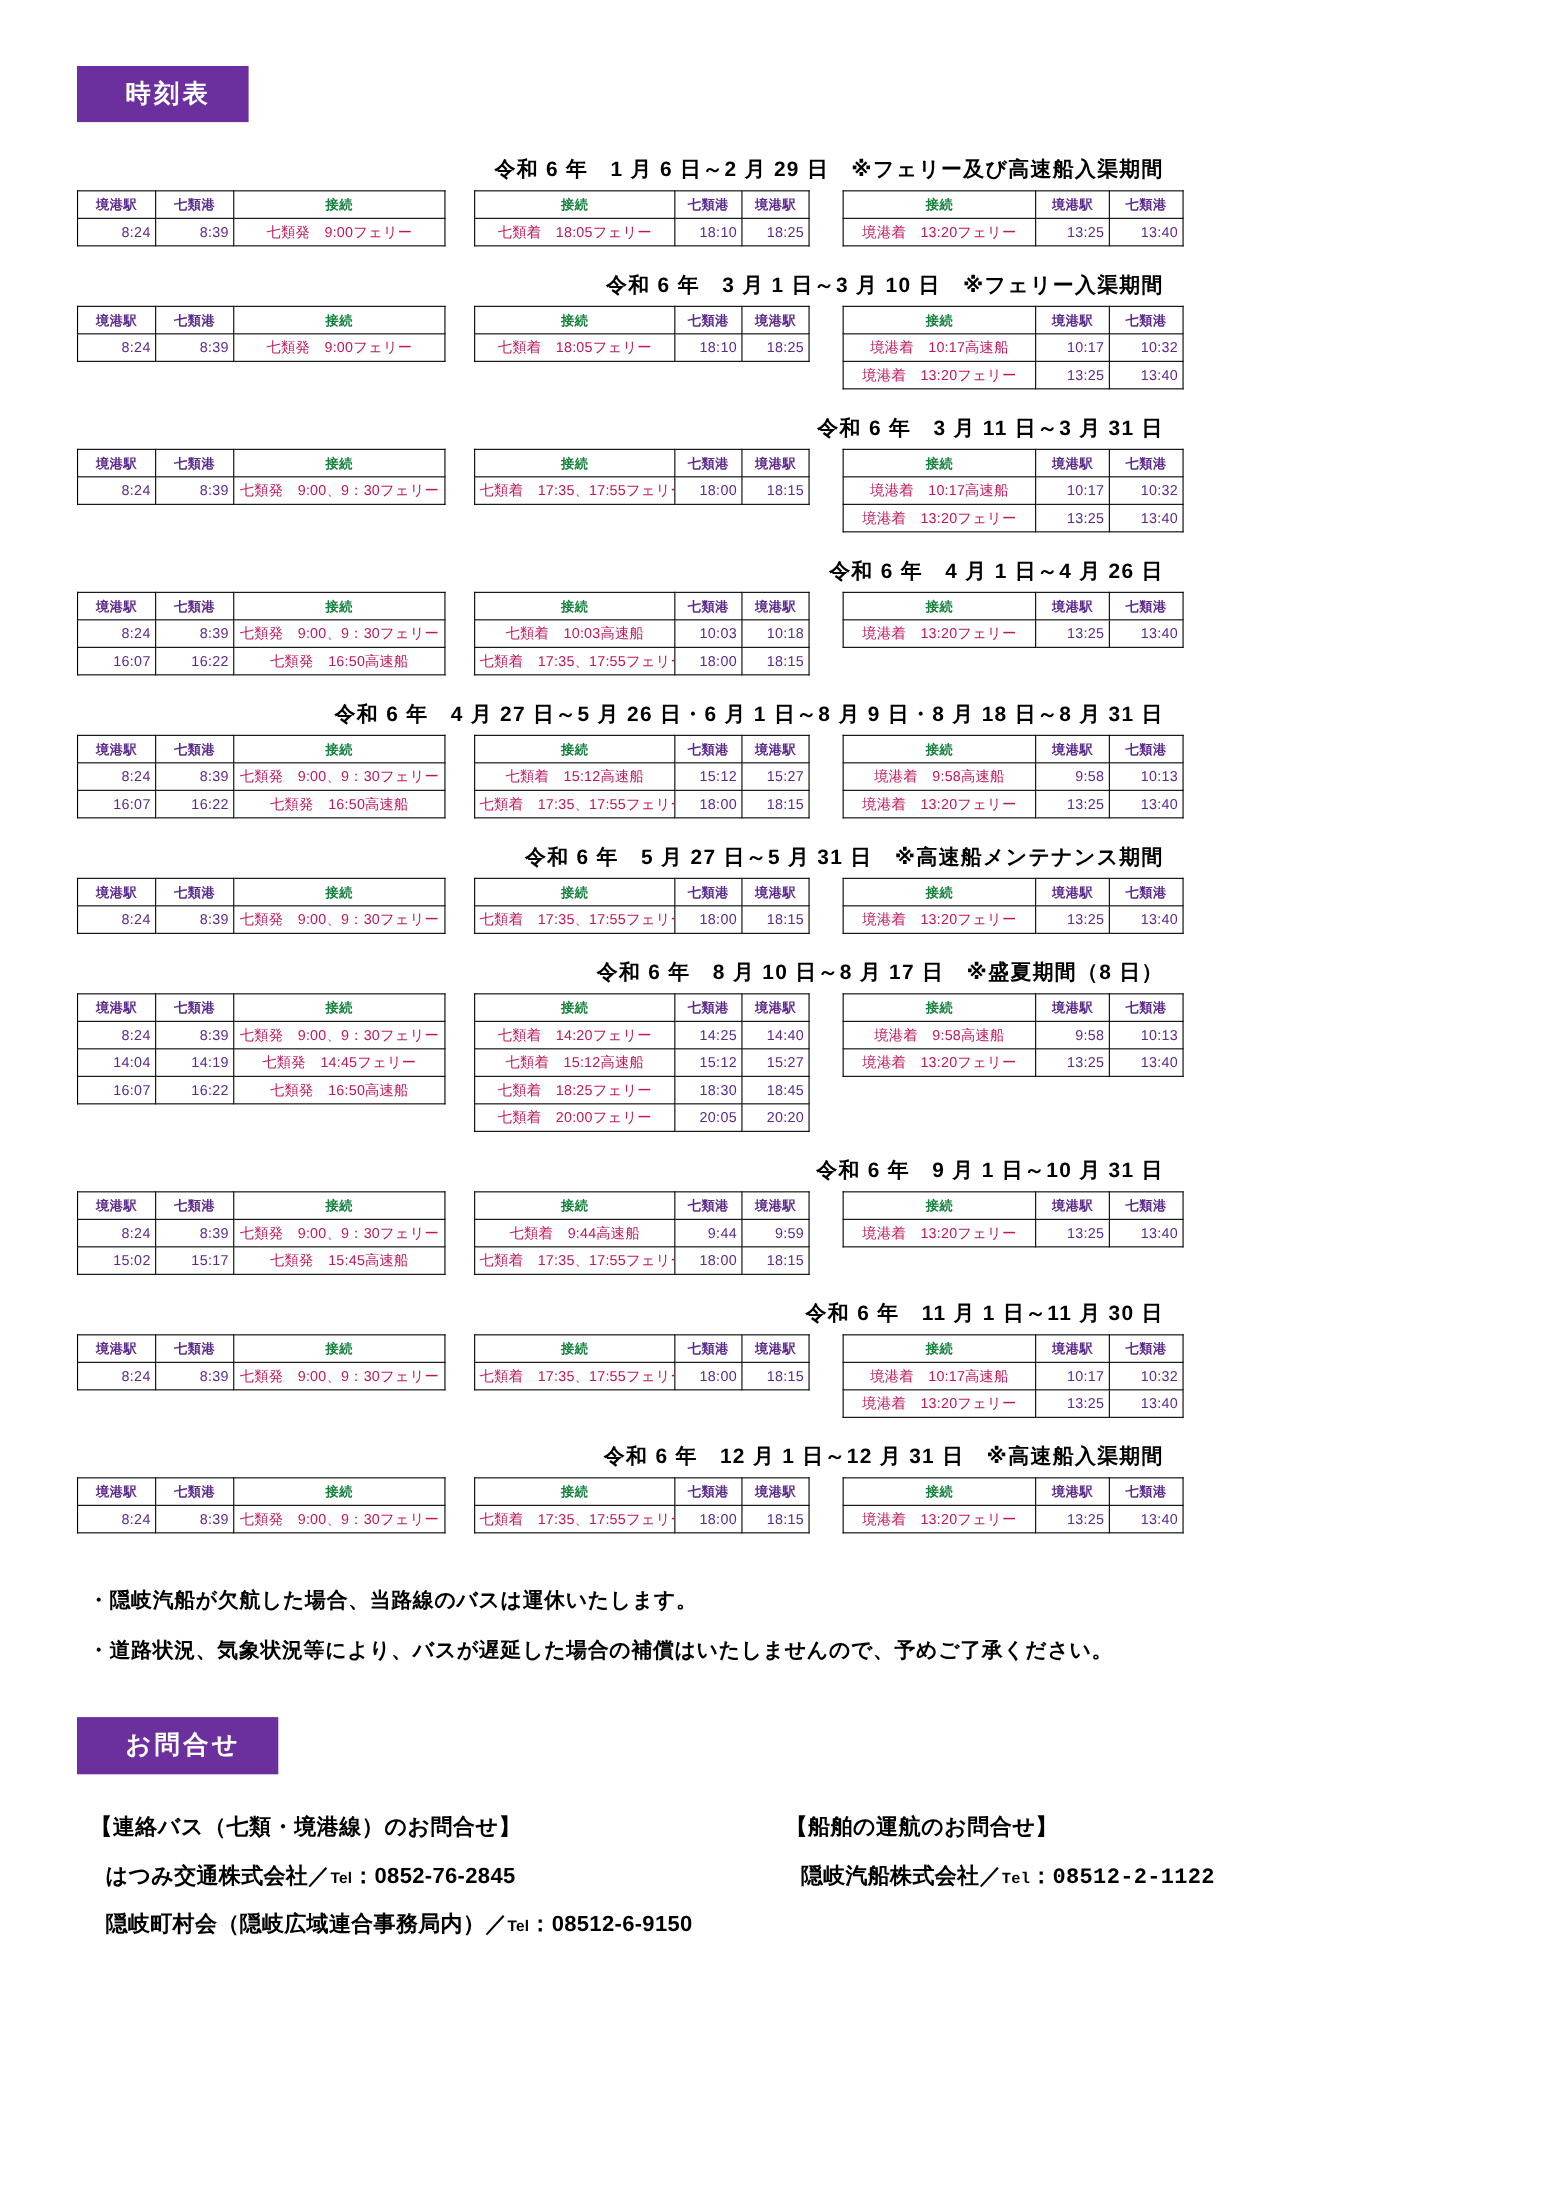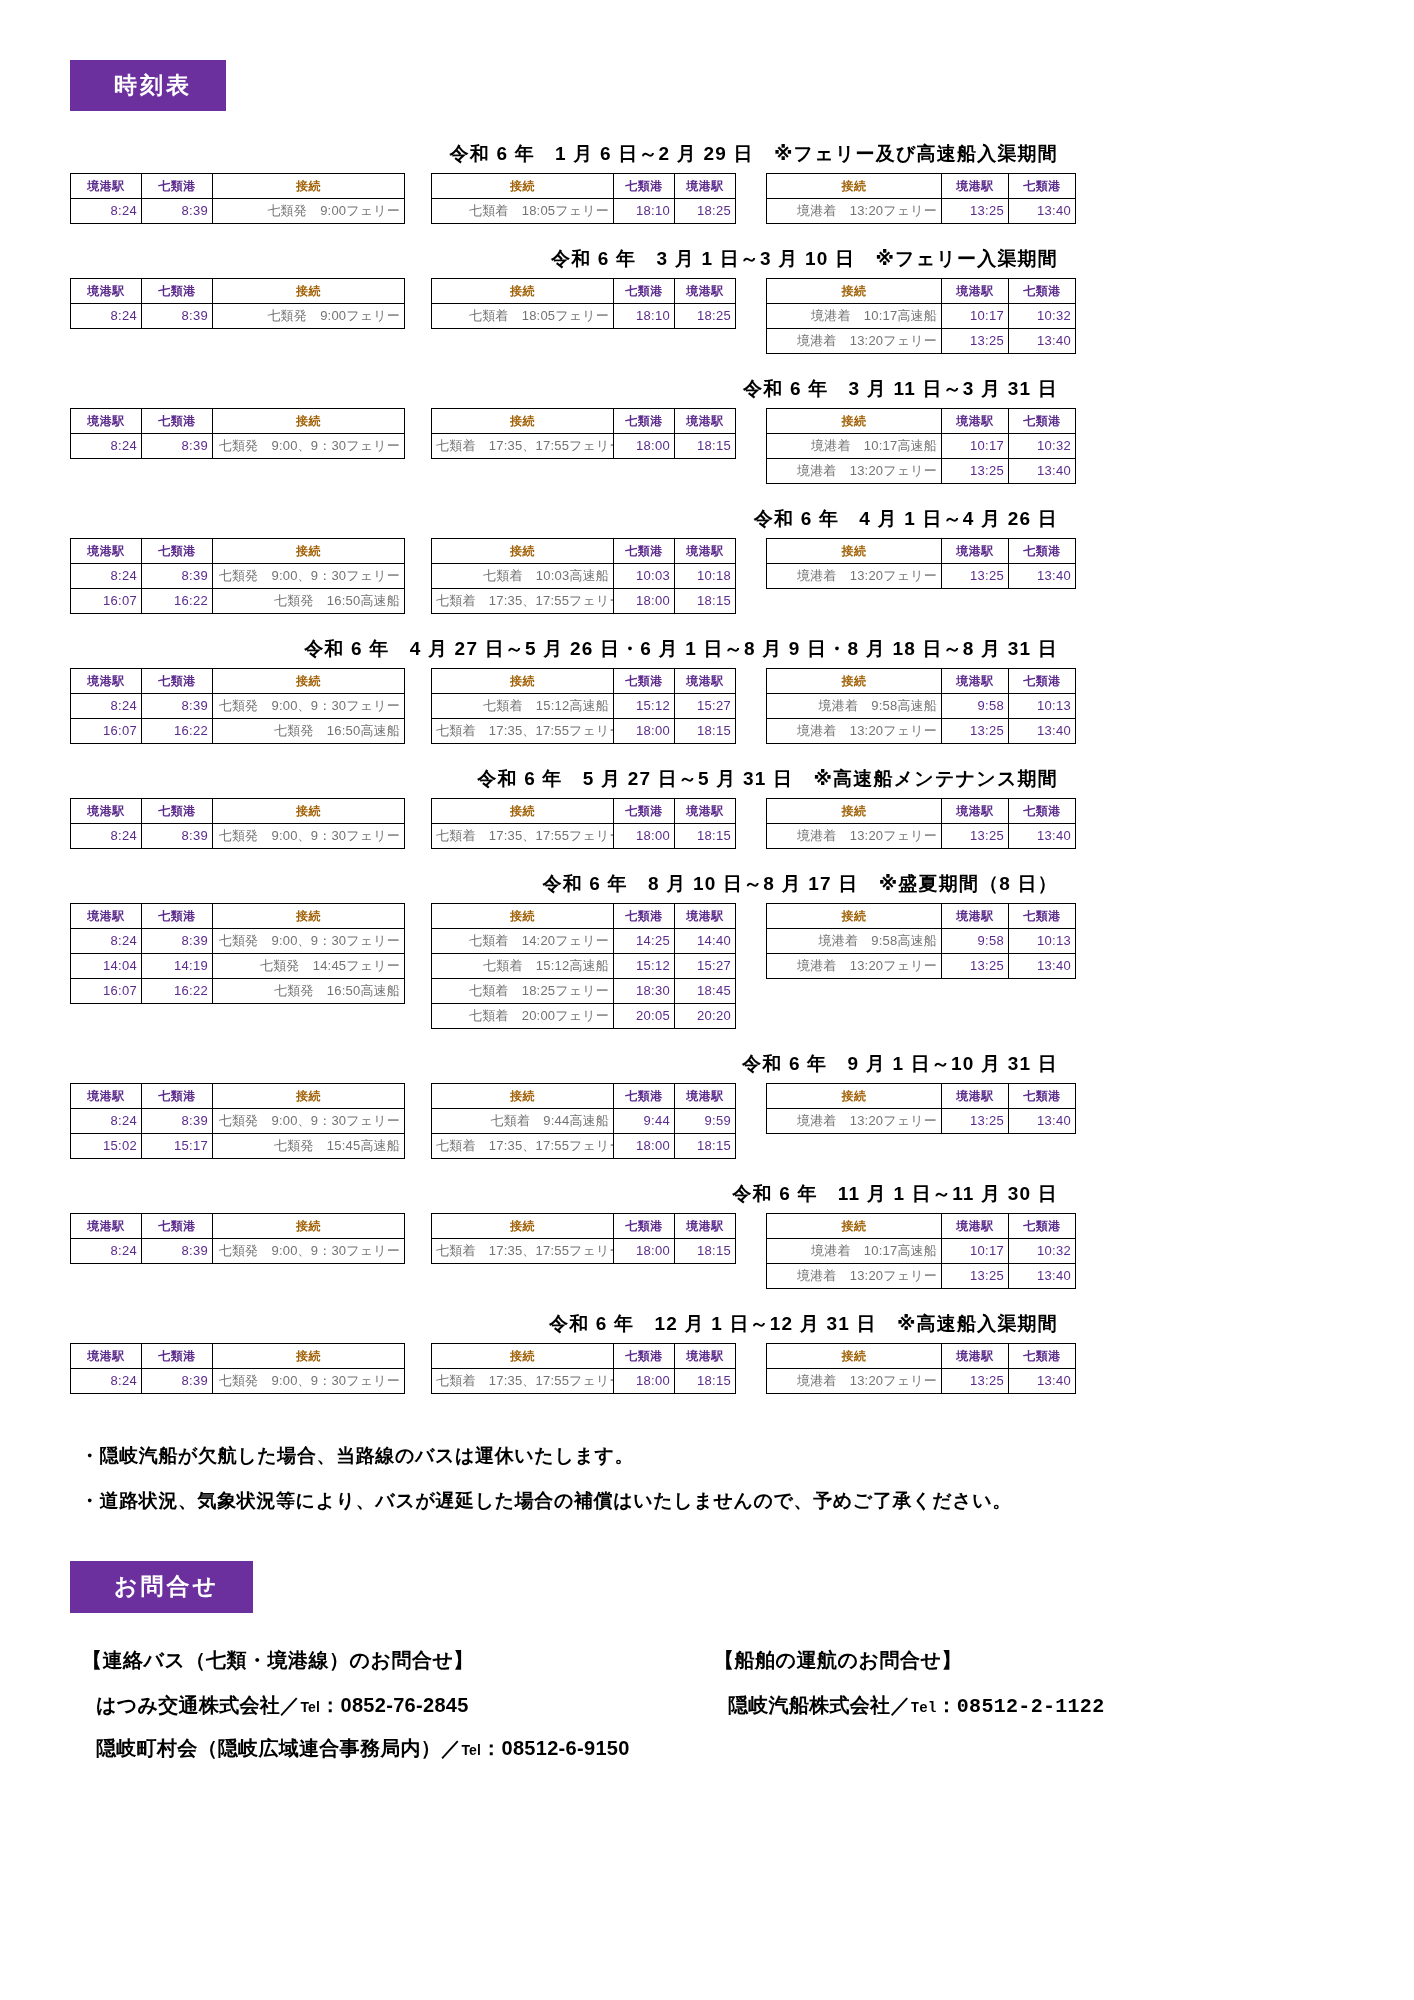--- a/index.html
+++ b/index.html
@@ -71,31 +71,31 @@
     white-space:nowrap;
     overflow:hidden;
   }
   table.tt th{
     text-align:center;
     font-weight:bold;
     color:#5b2a8c;
     font-size:12px;
     letter-spacing:0.5px;
   }
-  table.tt th.hdr-conn{ color:#a16207; }
+  table.tt th.hdr-conn{ color:#15803d; }
   td.t-time{
     text-align:right;
     color:#5b2a8c;
     font-weight:normal;
     font-size:14px;
     letter-spacing:0.3px;
   }
   td.t-conn{
-    text-align:right;
-    color:#737373;
+    text-align:center;
+    color:#be185d;
     font-size:13px;
     letter-spacing:0.2px;
   }
   
   .ca-1,.ca-2{ width:62px; }
   .cc-1,.cc-2{ width:58px; }
   .cb-1,.cb-2{ width:52px; }
 
   
   .notes{ margin-top:48px; }

